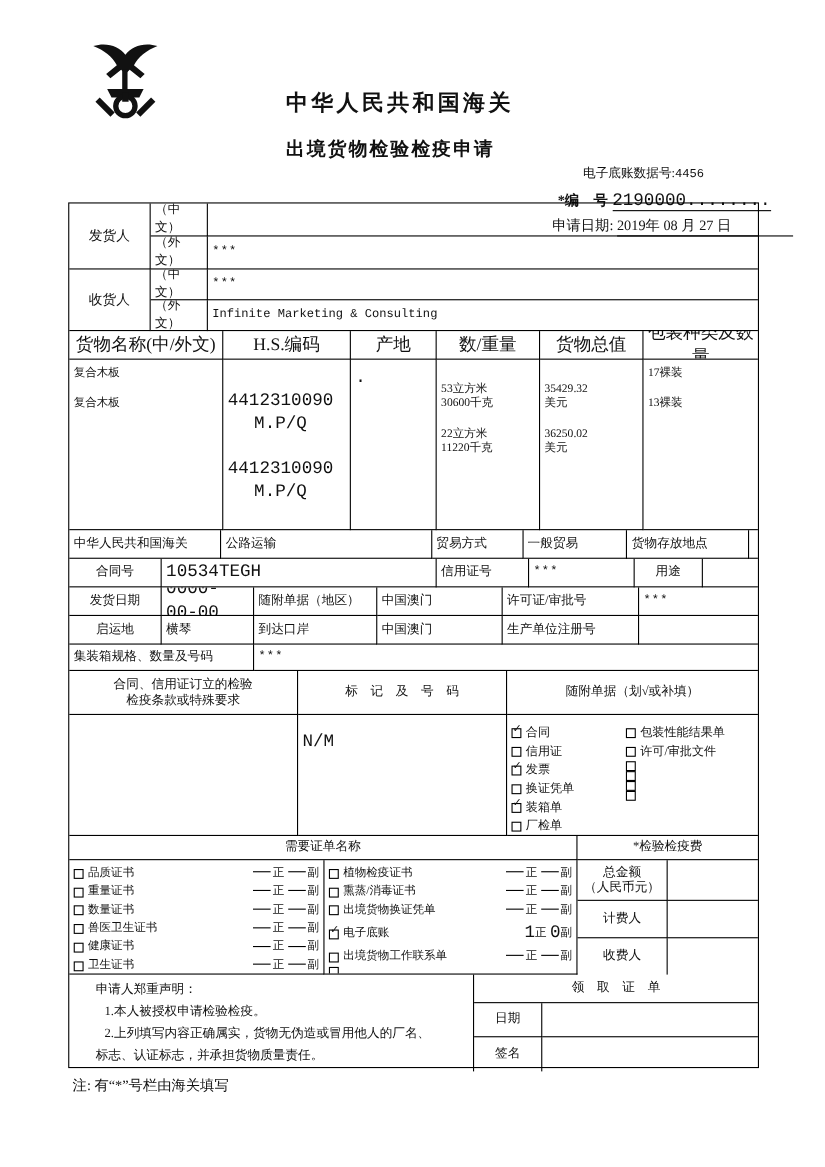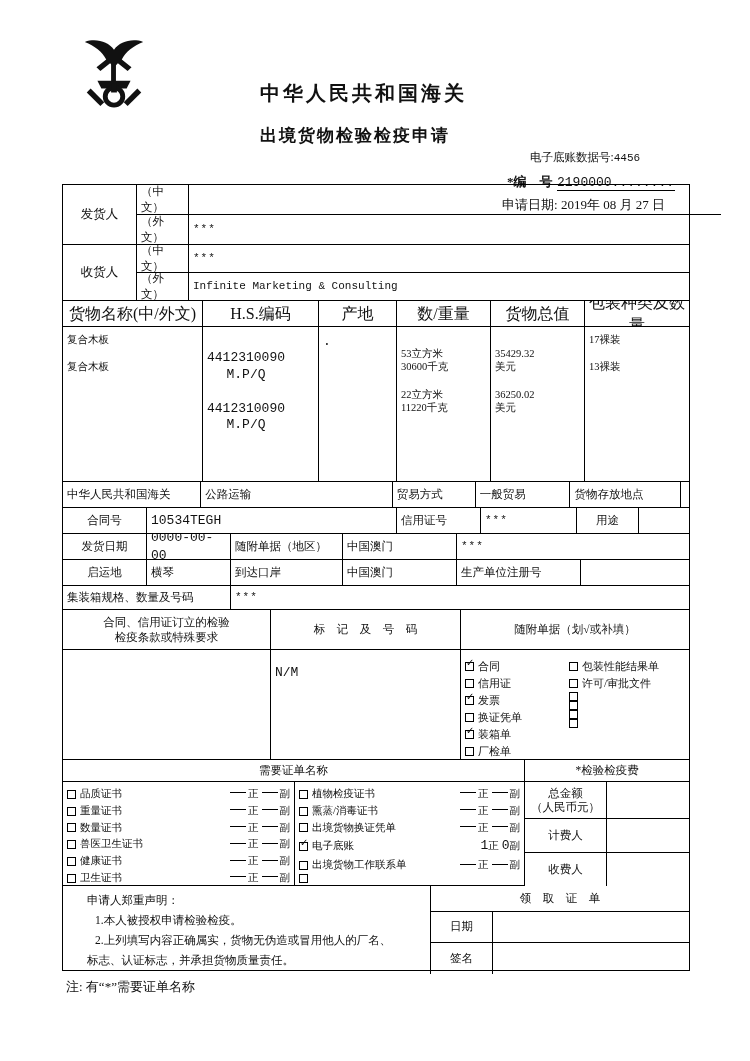--- a/index.html
+++ b/index.html
@@ -51,21 +51,21 @@
   
   .row { display:flex; width:100%; }
   .cell {
     border-right:1px solid #000; border-bottom:1px solid #000;
     padding:2px 4px; font-size:11.5px; line-height:1.35;
     display:flex; align-items:center; overflow:hidden;
   }
   .cell.last { border-right:none; }
   .cell.nob { border-bottom:none; }
   .ctr { justify-content:center; text-align:center; }
-  .mono { font-family:"Liberation Mono", monospace; font-size:13px; }
+  .mono { font-family:"Liberation Mono", monospace; font-size:16px; }
   .small { font-size:10.5px; }
   .stars { font-family:"Liberation Mono", monospace; font-size:11px; letter-spacing:1px; }
 
   
   .party-lbl { width:74px; justify-content:center; font-size:12.5px; }
   .party-sub { width:52px; justify-content:center; font-size:11.5px; }
 
   
   .gh { font-size:16px; }
 
@@ -245,20 +245,21 @@
 
     <div class="row">
       <div class="cell ctr" style="width:84px; height:26px;">发货日期</div>
       <div class="cell" style="width:84px; height:26px;">
         <span class="mono">0000-00-00</span>
       </div>
       <div class="cell" style="width:112px; height:26px;">随附单据（地区）</div>
       <div class="cell" style="width:114px; height:26px;">
         <span>中国澳门</span>
       </div>
+      <div class="cell" style="width:124px; height:26px;">许可证/审批号</div>
       <div class="cell last" style="flex:1; height:26px;">
         <span class="stars">***</span>
       </div>
     </div>
 
     <div class="row">
       <div class="cell ctr" style="width:84px; height:26px;">启运地</div>
       <div class="cell" style="width:84px; height:26px;">
         <span>横琴</span>
       </div>
@@ -527,14 +528,14 @@
           <div class="cell ctr nob" style="width:62px; height:31px;">签名</div>
           <div class="cell last nob" style="flex:1; height:31px;">
             <span></span>
           </div>
         </div>
       </div>
     </div>
 
   </div>
 
-  <div class="note">注: 有“*”需要证单名称</div>
+  <div class="note">注: 有“*”号栏由海关填写</div>
 </div>
 
 </body></html>

